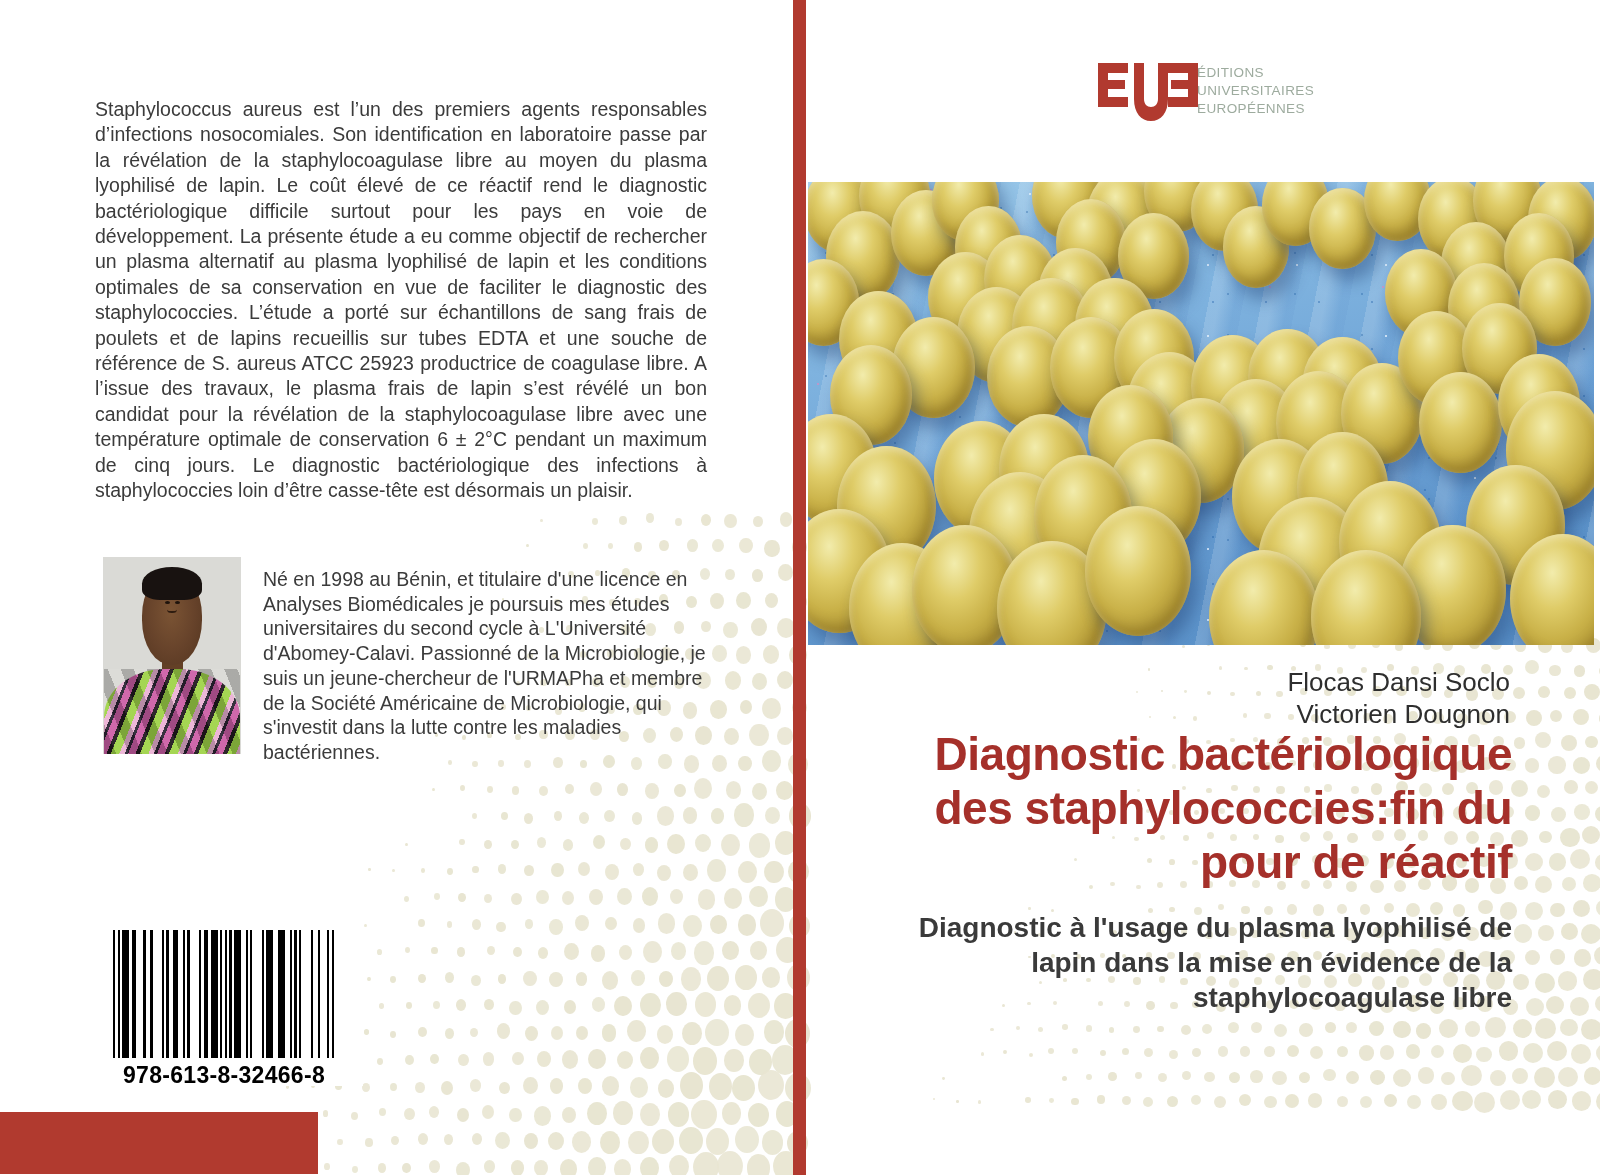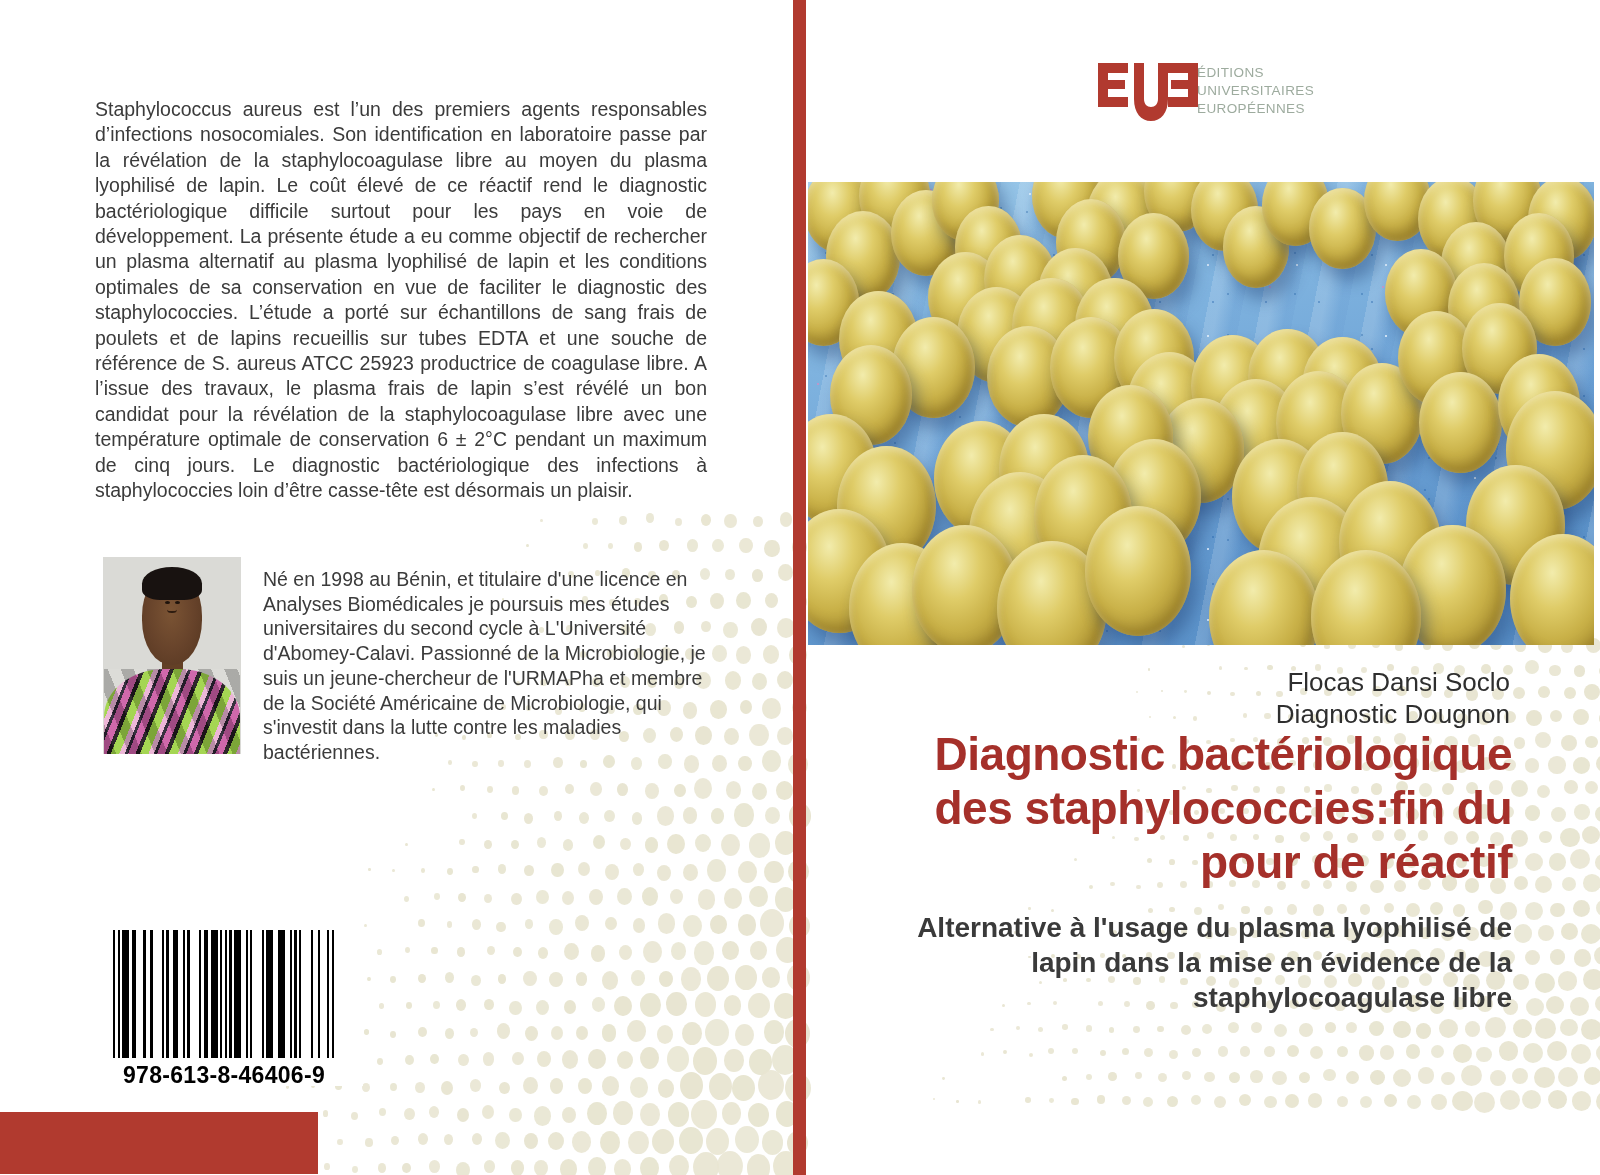--- a/index.html
+++ b/index.html
@@ -986,21 +986,21 @@
         <div class="bar1" style="width: 2.33px;"></div>
         <div class="bar0" style="width: 9.31px;"></div>
         <div class="bar1" style="width: 2.33px;"></div>
         <div class="bar0" style="width: 4.65px;"></div>
         <div class="bar1" style="width: 2.33px;"></div>
         <div class="bar0" style="width: 6.98px;"></div>
         <div class="bar1" style="width: 2.33px;"></div>
         <div class="bar0" style="width: 2.33px;"></div>
         <div class="bar1" style="width: 2.33px;"></div>
       </div>
-    <div class="isbn">978-613-8-46406-9</div>
+    <div class="isbn">978-613-8-32466-8</div>
   </div>
 
   <div class="footer-bar"></div>
 
   <div class="spine"></div>
 
   <svg class="logo" viewBox="0 0 100 62">
     <path fill="#B13A2F" d="M0,2 h30 v10 h-20 v7 h17 v9 h-17 v8 h20 v10 h-30 z"></path>
     <path fill="#B13A2F" d="M36,2 h10 v36 c0,5 3,8 7,8 s7,-3 7,-8 V2 h10 v36 c0,14 -7,22 -17,22 s-17,-8 -17,-22 z"></path>
     <path fill="#B13A2F" d="M100,2 h-30 v10 h20 v7 h-17 v9 h17 v8 h-20 v10 h30 z"></path>
@@ -1081,23 +1081,23 @@
       <div class="sphere" style="left: 57.25%; top: 68.0275%; width: 13.5%; height: 27.945%;"></div>
       <div class="sphere" style="left: 67.5%; top: 64.545%; width: 13%; height: 26.91%;"></div>
       <div class="sphere" style="left: 75.25%; top: 74.0275%; width: 13.5%; height: 27.945%;"></div>
       <div class="sphere" style="left: 51%; top: 79.51%; width: 14%; height: 28.98%;"></div>
       <div class="sphere" style="left: 64%; top: 79.51%; width: 14%; height: 28.98%;"></div>
       <div class="sphere" style="left: 89.25%; top: 76.0275%; width: 13.5%; height: 27.945%;"></div>
     </div>
 
   <div class="authors">
     <div>Flocas Dansi Soclo</div>
-    <div>Diagnostic Dougnon</div>
+    <div>Victorien Dougnon</div>
   </div>
 
   <h1 class="title">Diagnostic bactériologique
 des staphylococcies:fin du
 pour de réactif</h1>
-  <h2 class="subtitle">Alternative à l'usage du plasma lyophilisé de
+  <h2 class="subtitle">Diagnostic à l'usage du plasma lyophilisé de
 lapin dans la mise en évidence de la
 staphylocoagulase libre</h2>
 
 </div>
 
 </body></html>

